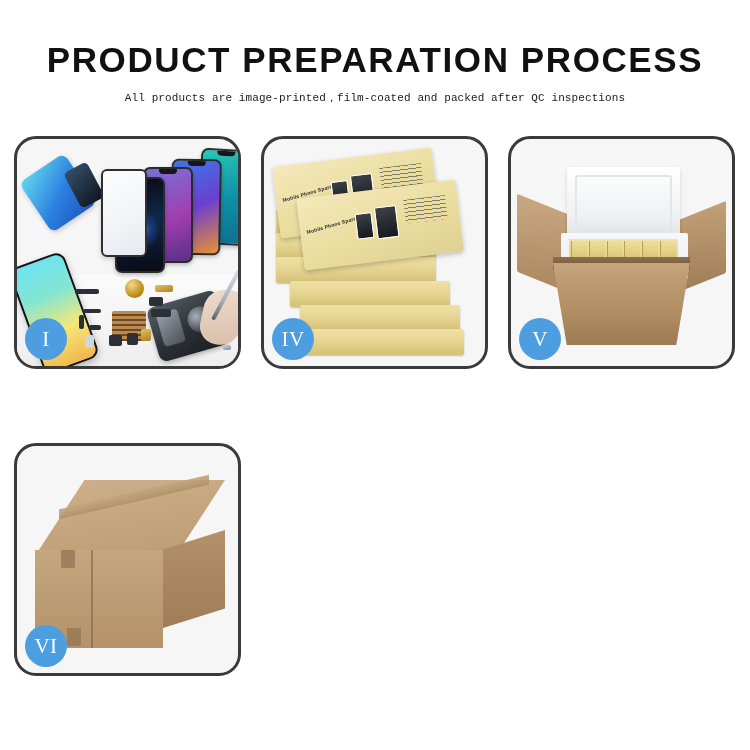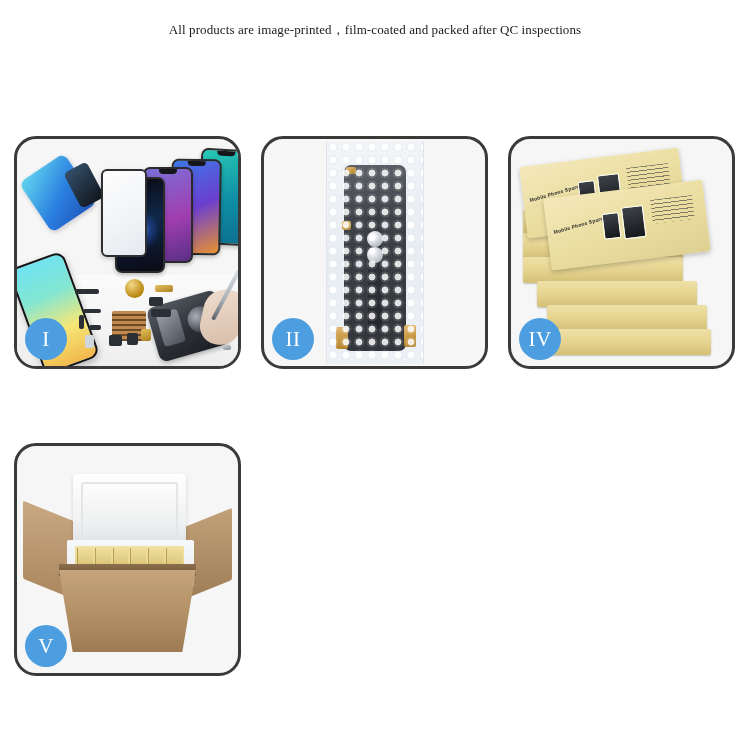--- a/index.html
+++ b/index.html
@@ -26,27 +26,27 @@
     margin: 0;
     padding-top: 42px;
     font-size: 35px;
     font-weight: 700;
     letter-spacing: 1.6px;
     color: #111111;
     line-height: 1.05;
     font-family: "Liberation Sans", sans-serif;
   }
   .subtitle {
-    margin: 10px;
+    margin: 0;
     padding-top: 11px;
-    font-size: 13px;
+    font-size: 11px;
     font-weight: 400;
     color: #1a1a1a;
     letter-spacing: 0.1px;
-    font-family: Liberation Serif, serif;
+    font-family: Liberation Mono, monospace;
   }
 
   
   .grid {
     position: absolute;
     top: 136px;
     left: 14px;
     width: 722px;
     display: grid;
     grid-template-columns: repeat(3, 227px);
@@ -459,20 +459,21 @@
     position:absolute;
     width: 14px; height: 18px;
     background: rgba(146,118,84,.75);
     border-radius: 1px;
   }
 </style>
 </head>
 <body>
 
 <div class="header">
+  <h1 class="title">PRODUCT PREPARATION PROCESS</h1>
   <p class="subtitle">All products are image-printed，film-coated and packed after QC inspections</p>
 </div>
 
 <div class="grid">
 
   <div class="panel">
     <div class="panel-stage">
       <div class="p1-floor"></div>
 
       <div class="p1-fan">
@@ -510,35 +511,20 @@
       <div class="bit" style="left:110px; top:194px; width:11px; height:12px;"></div>
       <div class="bit gold" style="left:124px; top:190px; width:10px; height:12px;"></div>
       <div class="bit silver" style="left:206px; top:206px; width:8px; height:5px;"></div>
 
       <div class="p1-hand"></div>
       <div class="p1-driver"></div>
     </div>
     <div class="badge">I</div>
   </div>
 
-  <div class="panel">
-    <div class="panel-stage">
-      <div class="p2-bag"></div>
-      <div class="p2-panel"></div>
-      <div class="p2-flex"></div>
-      <div class="p2-ic" style="top:92px;"></div>
-      <div class="p2-ic" style="top:108px;"></div>
-      <div class="p2-conn" style="left:72px; top:188px;"></div>
-      <div class="p2-conn" style="left:140px; top:186px;"></div>
-      <div class="p2-conn" style="left:78px; top:82px; width:9px; height:9px;"></div>
-      <div class="p2-conn" style="left:82px; top:28px; width:10px; height:7px;"></div>
-      <div class="p2-bubbles"></div>
-    </div>
-    <div class="badge">II</div>
-  </div>
 
 
   <div class="panel">
     <div class="panel-stage">
       <div class="p4-stack">
         <div class="ybox" style="left:2px; top:52px;"></div>
         <div class="ybox" style="left:2px; top:76px;"></div>
         <div class="ybox" style="left:2px; top:100px;"></div>
         <div class="ybox" style="left:16px; top:124px;"></div>
         <div class="ybox" style="left:26px; top:148px;"></div>
@@ -575,14 +561,26 @@
         <span class="p5-slab"></span>
         <span class="p5-slab"></span>
         <span class="p5-slab"></span>
       </div>
       <div class="p5-cartonTop"></div>
       <div class="p5-carton"></div>
     </div>
     <div class="badge">V</div>
   </div>
 
+  <div class="panel">
+    <div class="panel-stage">
+      <div class="p6-top"></div>
+      <div class="p6-tape-top"></div>
+      <div class="p6-front"></div>
+      <div class="p6-side"></div>
+      <div class="p6-seam"></div>
+      <div class="p6-tab" style="left:44px; top:104px;"></div>
+      <div class="p6-tab" style="left:50px; top:182px;"></div>
+    </div>
+    <div class="badge">VI</div>
+  </div>
 
 </div>
 
 </body></html>

